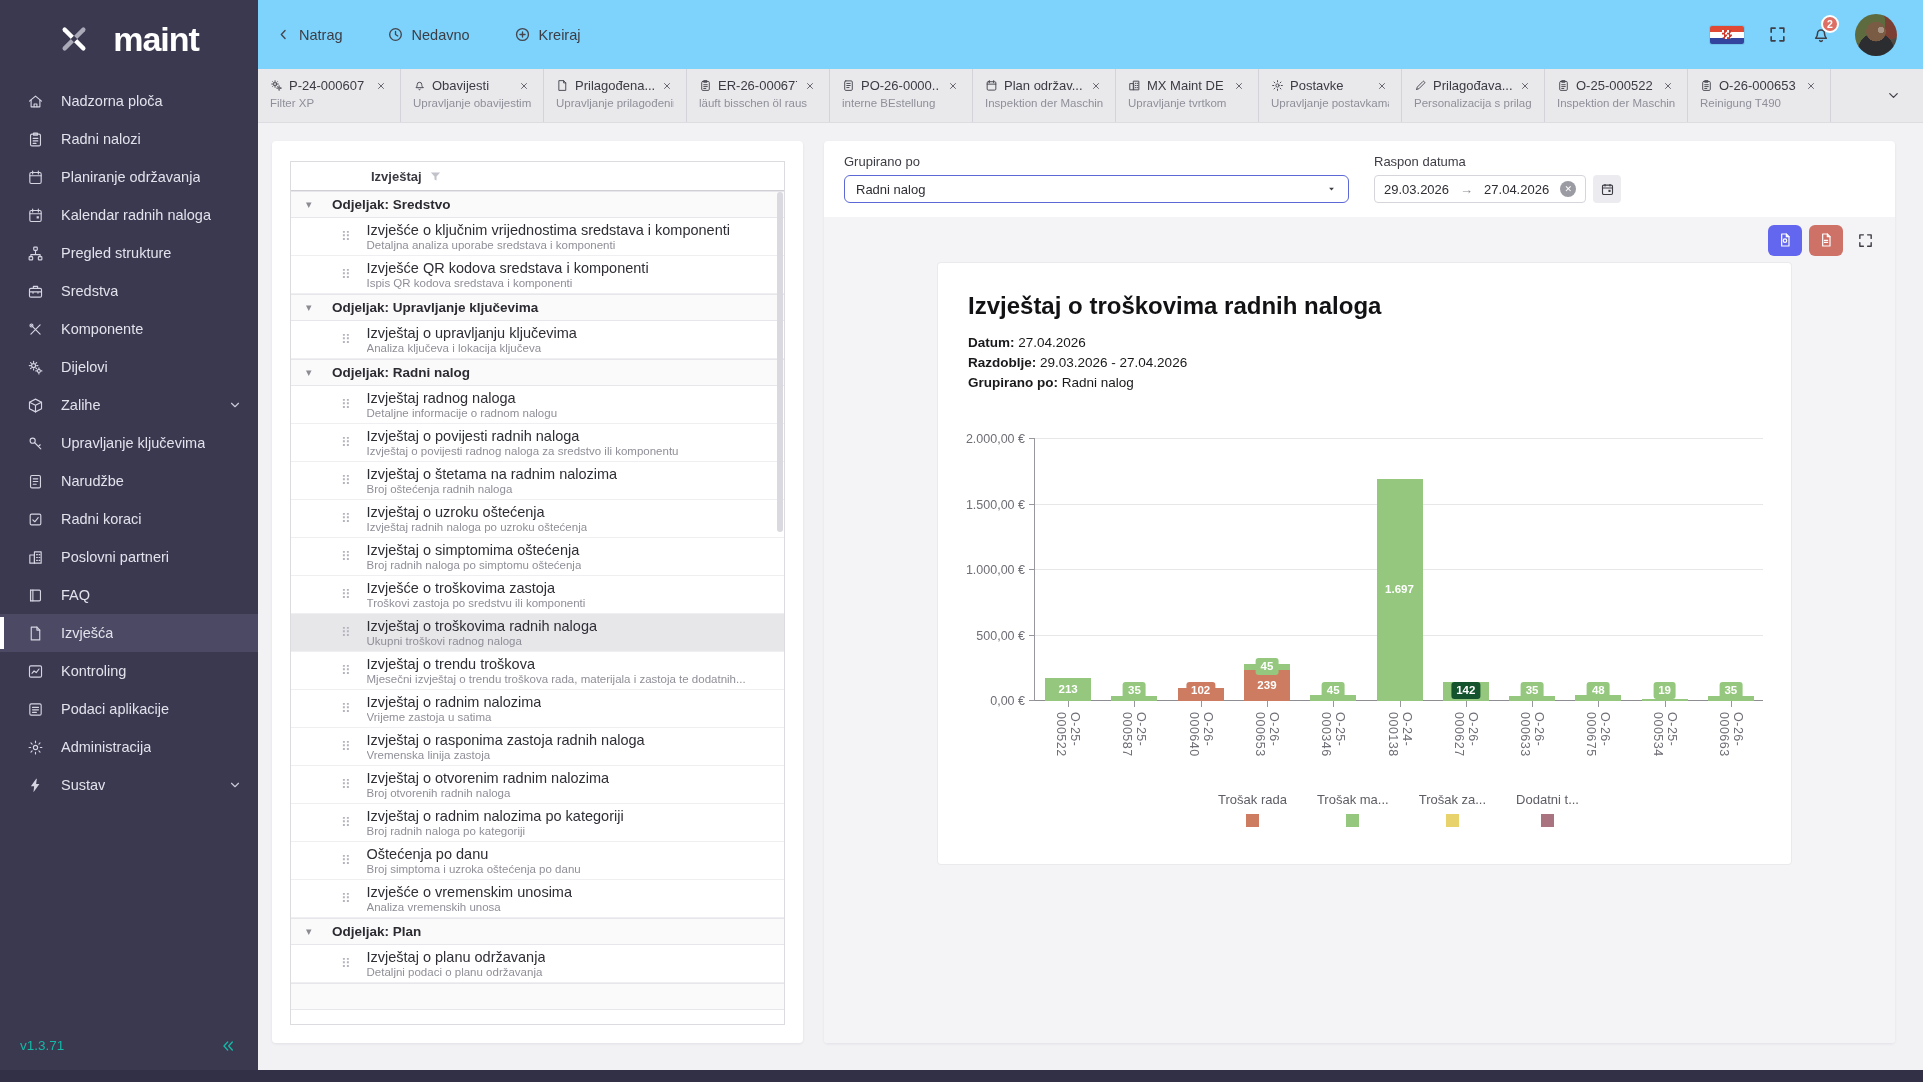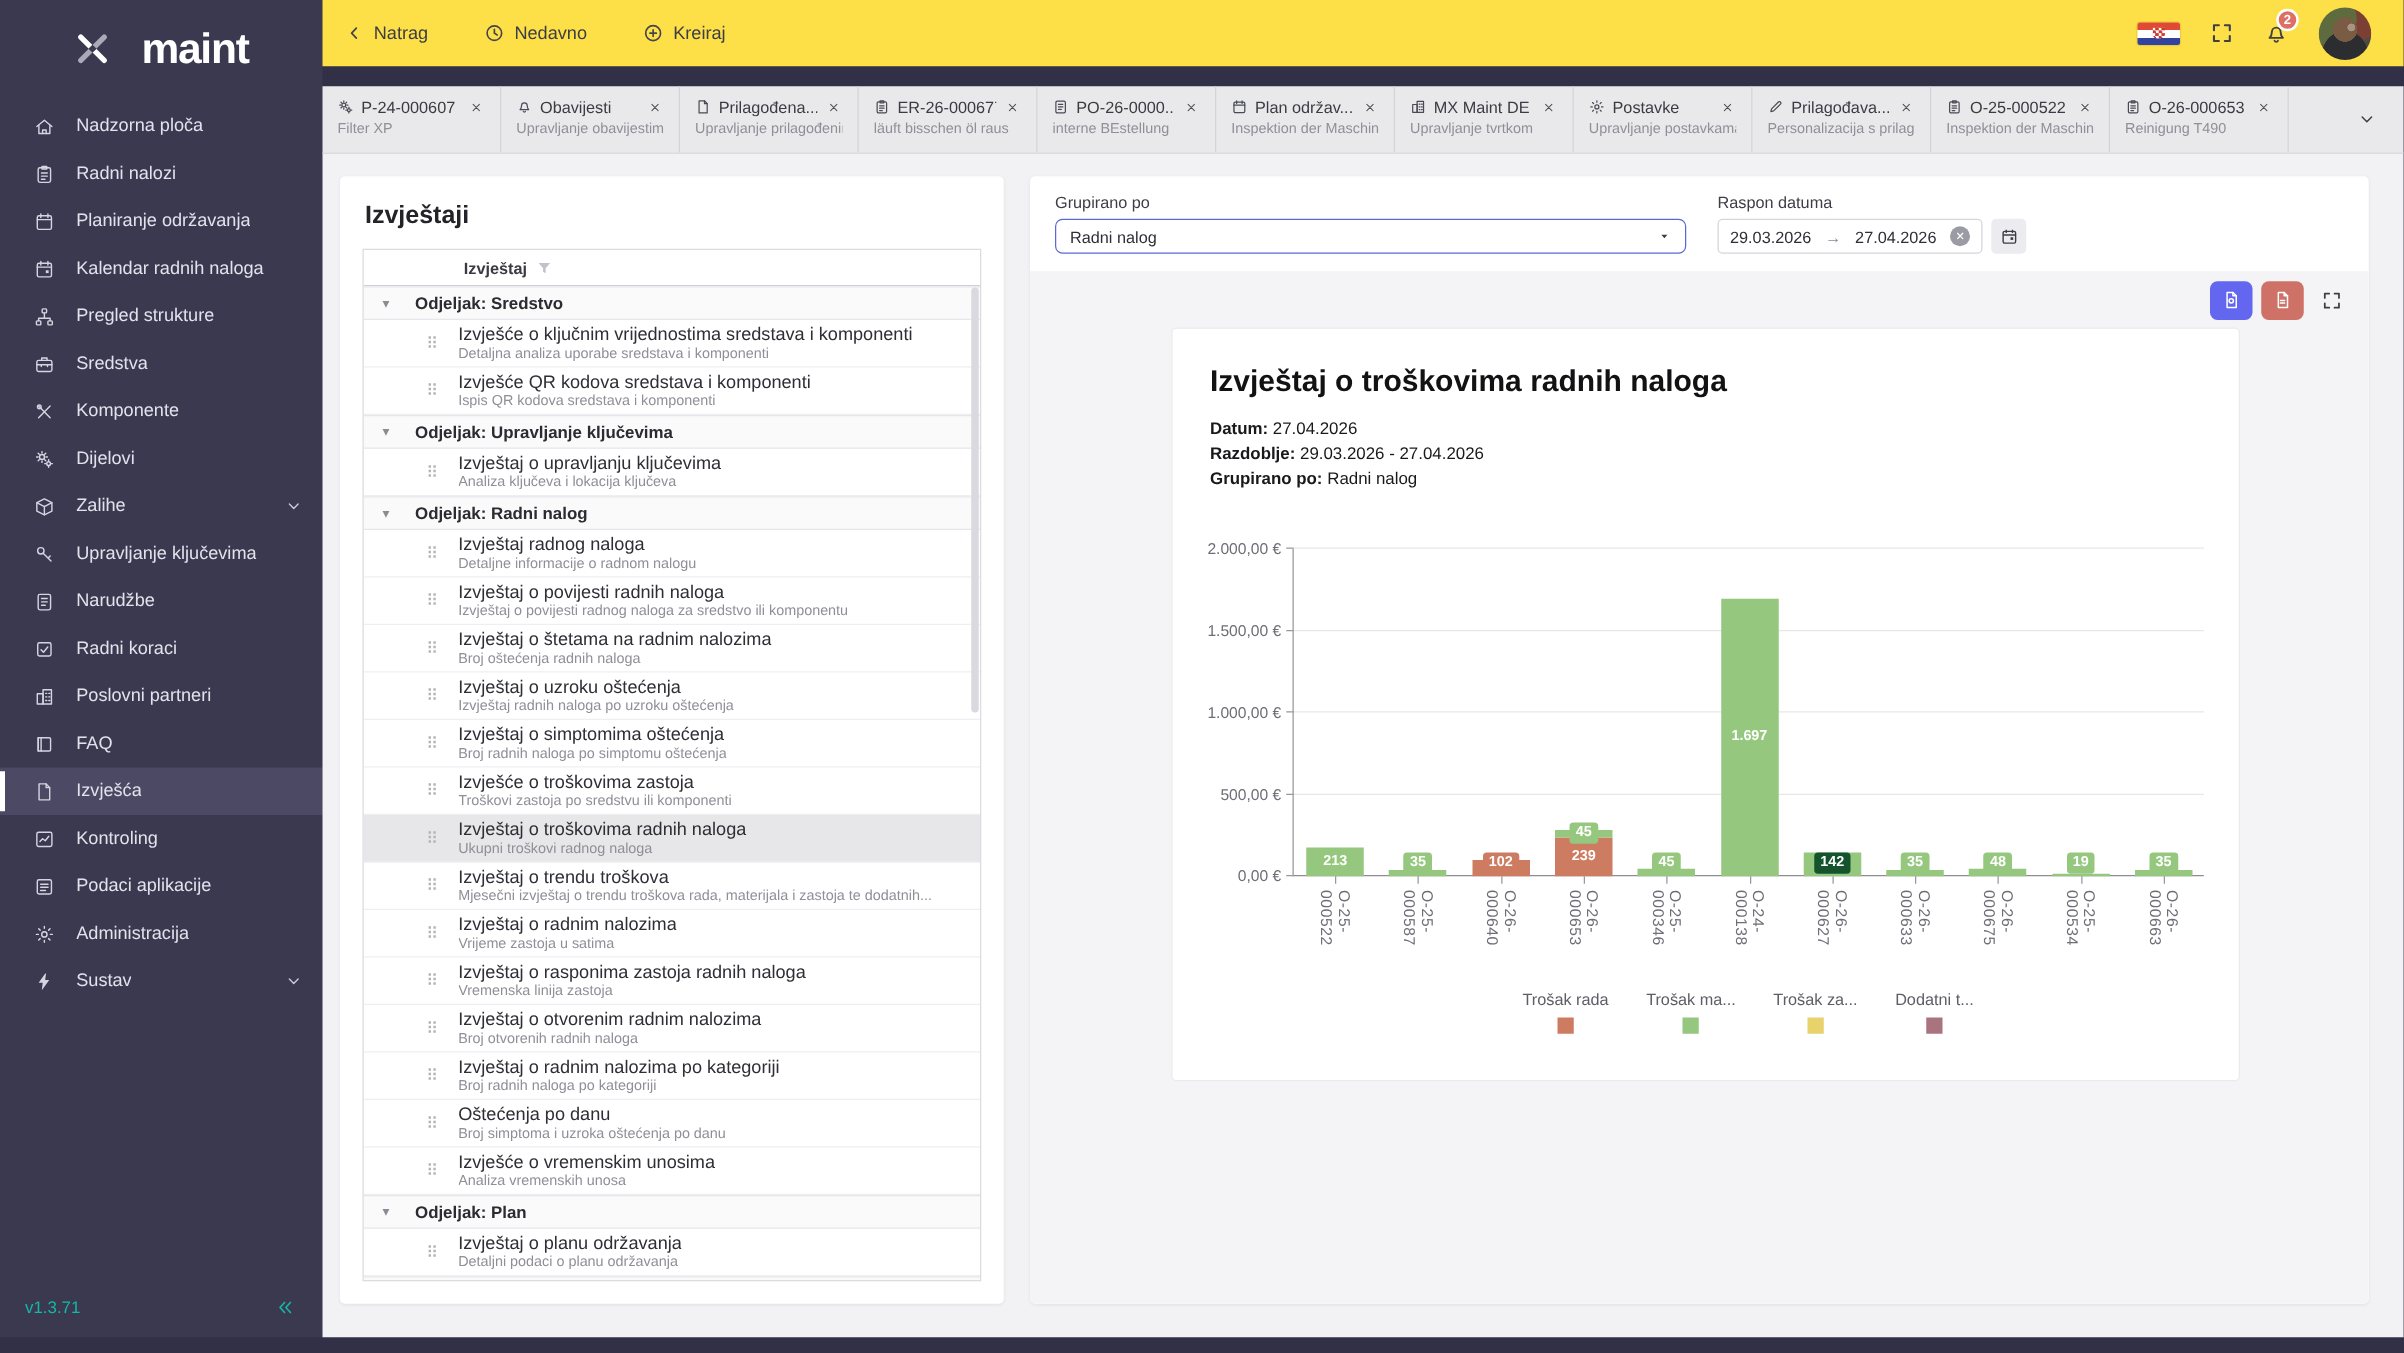--- a/index.html
+++ b/index.html
@@ -21,21 +21,21 @@
     font-size:14.5px; color:#e2e2ec; cursor:pointer; position:relative; }
   .side-item.active { background:#4b4963; }
   .side-item.active::before { content:""; position:absolute; left:0; top:3px; bottom:3px; width:4px; background:#fff; }
   .s-ic { color:#d5d5e2; flex:0 0 auto; }
   .s-label { white-space:nowrap; overflow:hidden; }
   .s-chev { margin-left:auto; color:#c9c9d6; }
   .side-footer { display:flex; justify-content:space-between; align-items:flex-start;
     padding:0 22px 16px 20px; font-size:13.5px; color:#14b8a6; }
 
   
-  .topbar { position:absolute; left:258px; top:0; right:0; height:53px; background:#fde047;
+  .topbar { position:absolute; left:258px; top:0; right:0; height:69px; background:#7dd3fc;
     display:flex; align-items:center; padding:0 26px 0 18px; }
   .tb-btn { display:flex; align-items:center; gap:8px; font-size:14.5px; color:#3d3d46;
     margin-right:44px; cursor:pointer; }
   .tb-btn .ic { color:#45454e; }
   .tb-right { margin-left:auto; display:flex; align-items:center; gap:24px; }
   .flag { width:34px; height:18px; border-radius:2px; overflow:hidden; position:relative;
     background:linear-gradient(#e04a35 0 33.4%, #fff 33.4% 66.7%, #32449e 66.7% 100%);
     box-shadow:0 0 0 1px rgba(0,0,0,.08); cursor:pointer; }
   .flag::after { content:""; position:absolute; left:12px; top:4px; width:10px; height:9px;
     background:repeating-conic-gradient(#cf3a2e 0 25%, #fff 0 50%); background-size:5px 4.5px;
@@ -605,21 +605,20 @@
     <span class="strip-chevron">
       <svg width="15" height="15" viewBox="0 0 24 24" fill="none" stroke="currentColor" stroke-width="2" stroke-linecap="round" stroke-linejoin="round">
         <path d="m6 9 6 6 6-6"></path>
       </svg>
     </span>
   </div>
 
 <main class="content">
 
   <section class="reports-panel">
-    <h2 class="rp-title">Izvještaji</h2>
     <div class="rtable">
       <div class="rt-header">
         <span>Izvještaj</span>
         <span class="funnel">
           <svg width="13" height="13" viewBox="0 0 24 24" fill="currentColor">
               <path d="M3.5 4.5h17l-6.6 7.6v7.4l-3.8-2.1v-5.3L3.5 4.5Z"></path>
             </svg>
         </span>
       </div>
       <div id="report-rows">

